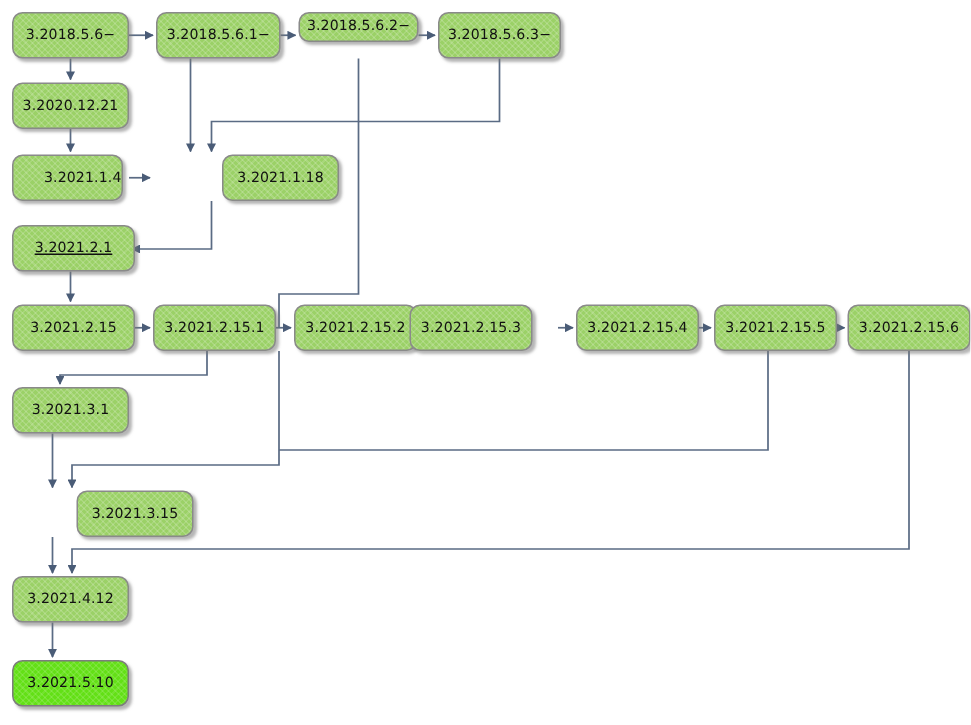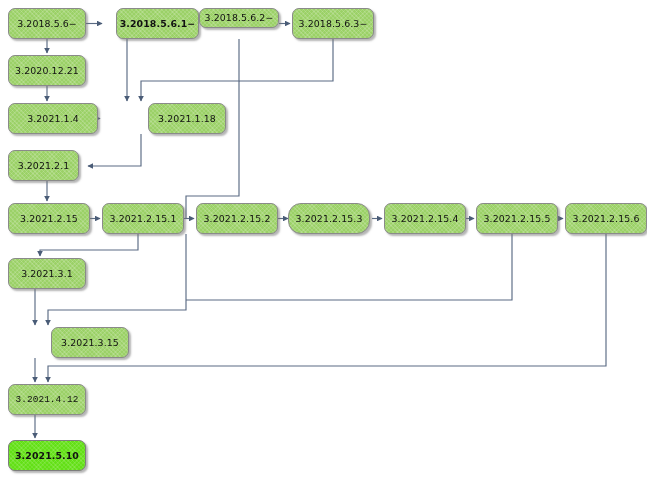--- a/index.html
+++ b/index.html
@@ -40,21 +40,21 @@
     line-height:1;
     white-space:nowrap;
     user-select:none;
   }
   .node.highlight{
     background-color:#63e016;
     background-image:
       repeating-linear-gradient(45deg, rgba(255,255,255,0.12) 0 1px, rgba(0,0,0,0) 1px 3px),
       repeating-linear-gradient(-45deg, rgba(255,255,255,0.10) 0 1px, rgba(0,0,0,0) 1px 3px);
     border-color:#7d7d7d;
-    font-weight:bold;
+    font-weight:normal;
   }
   .node-label{pointer-events:none;}
 </style>
 </head>
 <body>
 
 <div id="stage">
 
   <svg id="edges" viewBox="0 0 647 483" width="647" height="483" xmlns="http://www.w3.org/2000/svg">
     <defs>
@@ -105,68 +105,68 @@
       <path d="M 606,234 L 606,366 L 48,366 L 48,382"></path>
 
       <path d="M 35,415 L 35,438"></path>
     </g>
   </svg>
 
   <div id="nodes">
       <div class="node" style="left: 8px; top: 8px; width: 78px; height: 31px;">
         <span class="node-label">3.2018.5.6−</span>
       </div>
-      <div class="node" style="left: 116px; top: 8px; width: 83px; height: 31px; font-weight: bold;">
+      <div class="node" style="left: 104px; top: 8px; width: 83px; height: 31px;">
         <span class="node-label">3.2018.5.6.1−</span>
       </div>
       <div class="node" style="left: 199px; top: 8px; width: 80px; height: 20px;">
         <span class="node-label">3.2018.5.6.2−</span>
       </div>
       <div class="node" style="left: 292px; top: 8px; width: 82px; height: 31px;">
         <span class="node-label">3.2018.5.6.3−</span>
       </div>
       <div class="node" style="left: 8px; top: 55px; width: 78px; height: 31px;">
         <span class="node-label">3.2020.12.21</span>
       </div>
-      <div class="node" style="left: 8px; top: 103px; width: 90px; height: 31px;">
+      <div class="node" style="left: 8px; top: 103px; width: 74px; height: 31px; justify-content: flex-end;">
         <span class="node-label">3.2021.1.4</span>
       </div>
       <div class="node" style="left: 104px; top: 103px; width: 78px; height: 31px; margin-left: 44px;">
         <span class="node-label">3.2021.1.18</span>
       </div>
-      <div class="node" style="left: 8px; top: 150px; width: 71px; height: 31px;">
+      <div class="node" style="left: 8px; top: 150px; width: 82px; height: 31px; text-decoration: underline;">
         <span class="node-label">3.2021.2.1</span>
       </div>
       <div class="node" style="left: 8px; top: 203px; width: 82px; height: 31px;">
         <span class="node-label">3.2021.2.15</span>
       </div>
       <div class="node" style="left: 102px; top: 203px; width: 82px; height: 31px;">
         <span class="node-label">3.2021.2.15.1</span>
       </div>
       <div class="node" style="left: 196px; top: 203px; width: 82px; height: 31px;">
         <span class="node-label">3.2021.2.15.2</span>
       </div>
-      <div class="node" style="left: 288px; top: 203px; width: 82px; height: 31px; border-radius: 13px;">
+      <div class="node" style="left: 273px; top: 203px; width: 82px; height: 31px;">
         <span class="node-label">3.2021.2.15.3</span>
       </div>
       <div class="node" style="left: 384px; top: 203px; width: 82px; height: 31px;">
         <span class="node-label">3.2021.2.15.4</span>
       </div>
       <div class="node" style="left: 476px; top: 203px; width: 82px; height: 31px;">
         <span class="node-label">3.2021.2.15.5</span>
       </div>
       <div class="node" style="left: 565px; top: 203px; width: 82px; height: 31px;">
         <span class="node-label">3.2021.2.15.6</span>
       </div>
       <div class="node" style="left: 8px; top: 258px; width: 78px; height: 31px;">
         <span class="node-label">3.2021.3.1</span>
       </div>
       <div class="node" style="left: 8px; top: 327px; width: 78px; height: 31px; margin-left: 43px;">
         <span class="node-label">3.2021.3.15</span>
       </div>
-      <div class="node" style="left: 8px; top: 384px; width: 78px; height: 31px; font-family: Liberation Mono, monospace;">
+      <div class="node" style="left: 8px; top: 384px; width: 78px; height: 31px;">
         <span class="node-label">3.2021.4.12</span>
       </div>
       <div class="node highlight" style="left: 8px; top: 440px; width: 78px; height: 31px;">
         <span class="node-label">3.2021.5.10</span>
       </div>
     </div>
 </div>
 
 </body></html>

